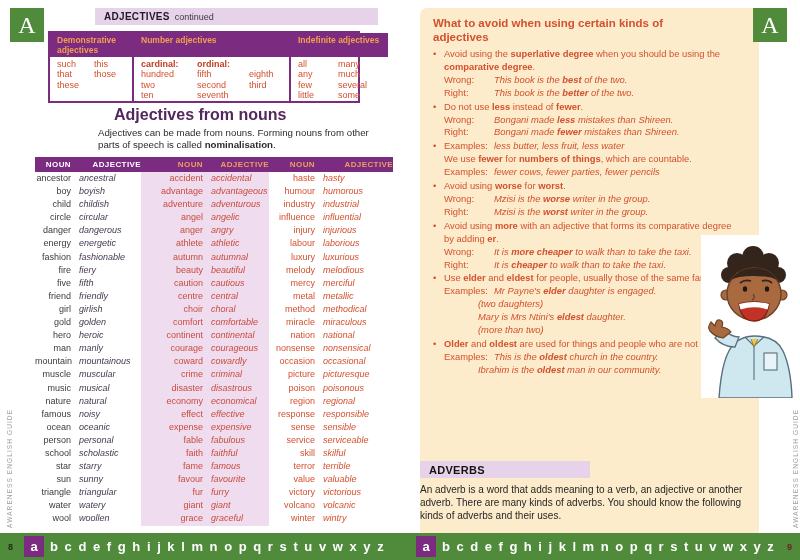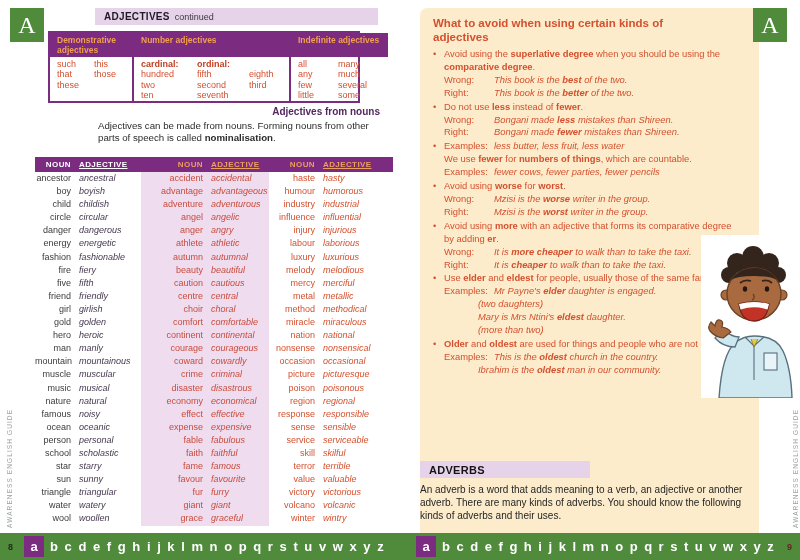--- a/index.html
+++ b/index.html
@@ -28,30 +28,30 @@
          padding:3px 4px 3px 7px;height:24px;box-sizing:border-box;}
   .kbody{padding:2px 0 0 7px;color:#d4502e;font-size:9px;line-height:10.4px;}
   .krow{display:grid;}
   .demo .krow{grid-template-columns:37px 40px;}
   .num .krow{grid-template-columns:56px 52px 40px;}
   .num .krow.sub span{font-weight:bold;color:#c13f24;}
   .indef .krow{grid-template-columns:40px 50px;}
 
   
   #fromnouns{position:absolute;left:98px;top:106px;width:282px;}
-  .fn-head{color:#53275f;font-weight:bold;font-size:10px;margin:0 0 3px 16px;text-align:right;}
+  .fn-head{color:#53275f;font-weight:bold;font-size:16px;margin:0 0 3px 16px;}
   .fn-body{color:#2c2c2c;font-size:9.7px;line-height:11.8px;}
 
   
   #nountable{position:absolute;left:35px;top:157px;width:358px;}
   .nt-header{display:flex;background:#7b2b80;height:15px;align-items:center;}
   .nt-hcell{display:flex;font-size:8px;font-weight:bold;letter-spacing:.4px;}
   .nt-hcell.a{width:106px;color:#fff;} .nt-hcell.b{width:128px;color:#eb9f5c;} .nt-hcell.c{width:124px;color:#eb9f5c;}
   .nh-noun{text-align:right;padding-right:4px;box-sizing:border-box;}
-  .nh-adj{text-align:left;padding-left:4px;box-sizing:border-box;text-decoration:underline;}
+  .nh-adj{text-align:right;padding-left:4px;box-sizing:border-box;}
   .a .nh-noun{width:40px;} .a .nh-adj{width:66px;}
   .b .nh-noun{width:66px;} .b .nh-adj{width:62px;}
   .c .nh-noun{width:50px;} .c .nh-adj{width:74px;}
   .nt-body{display:flex;}
   .nt-col{box-sizing:border-box;}
   .nt-col.col-a{width:106px;} .nt-col.col-b{width:128px;background:#efdcef;} .nt-col.col-c{width:124px;}
   .nt-row{display:flex;height:13.1px;font-size:9px;line-height:13.1px;white-space:nowrap;}
   .nt-noun{text-align:right;padding-right:4px;box-sizing:border-box;}
   .nt-adj{padding-left:4px;font-style:italic;box-sizing:border-box;}
   .col-a .nt-noun{width:40px;color:#3b3b3b;} .col-a .nt-adj{width:66px;color:#45384f;}

